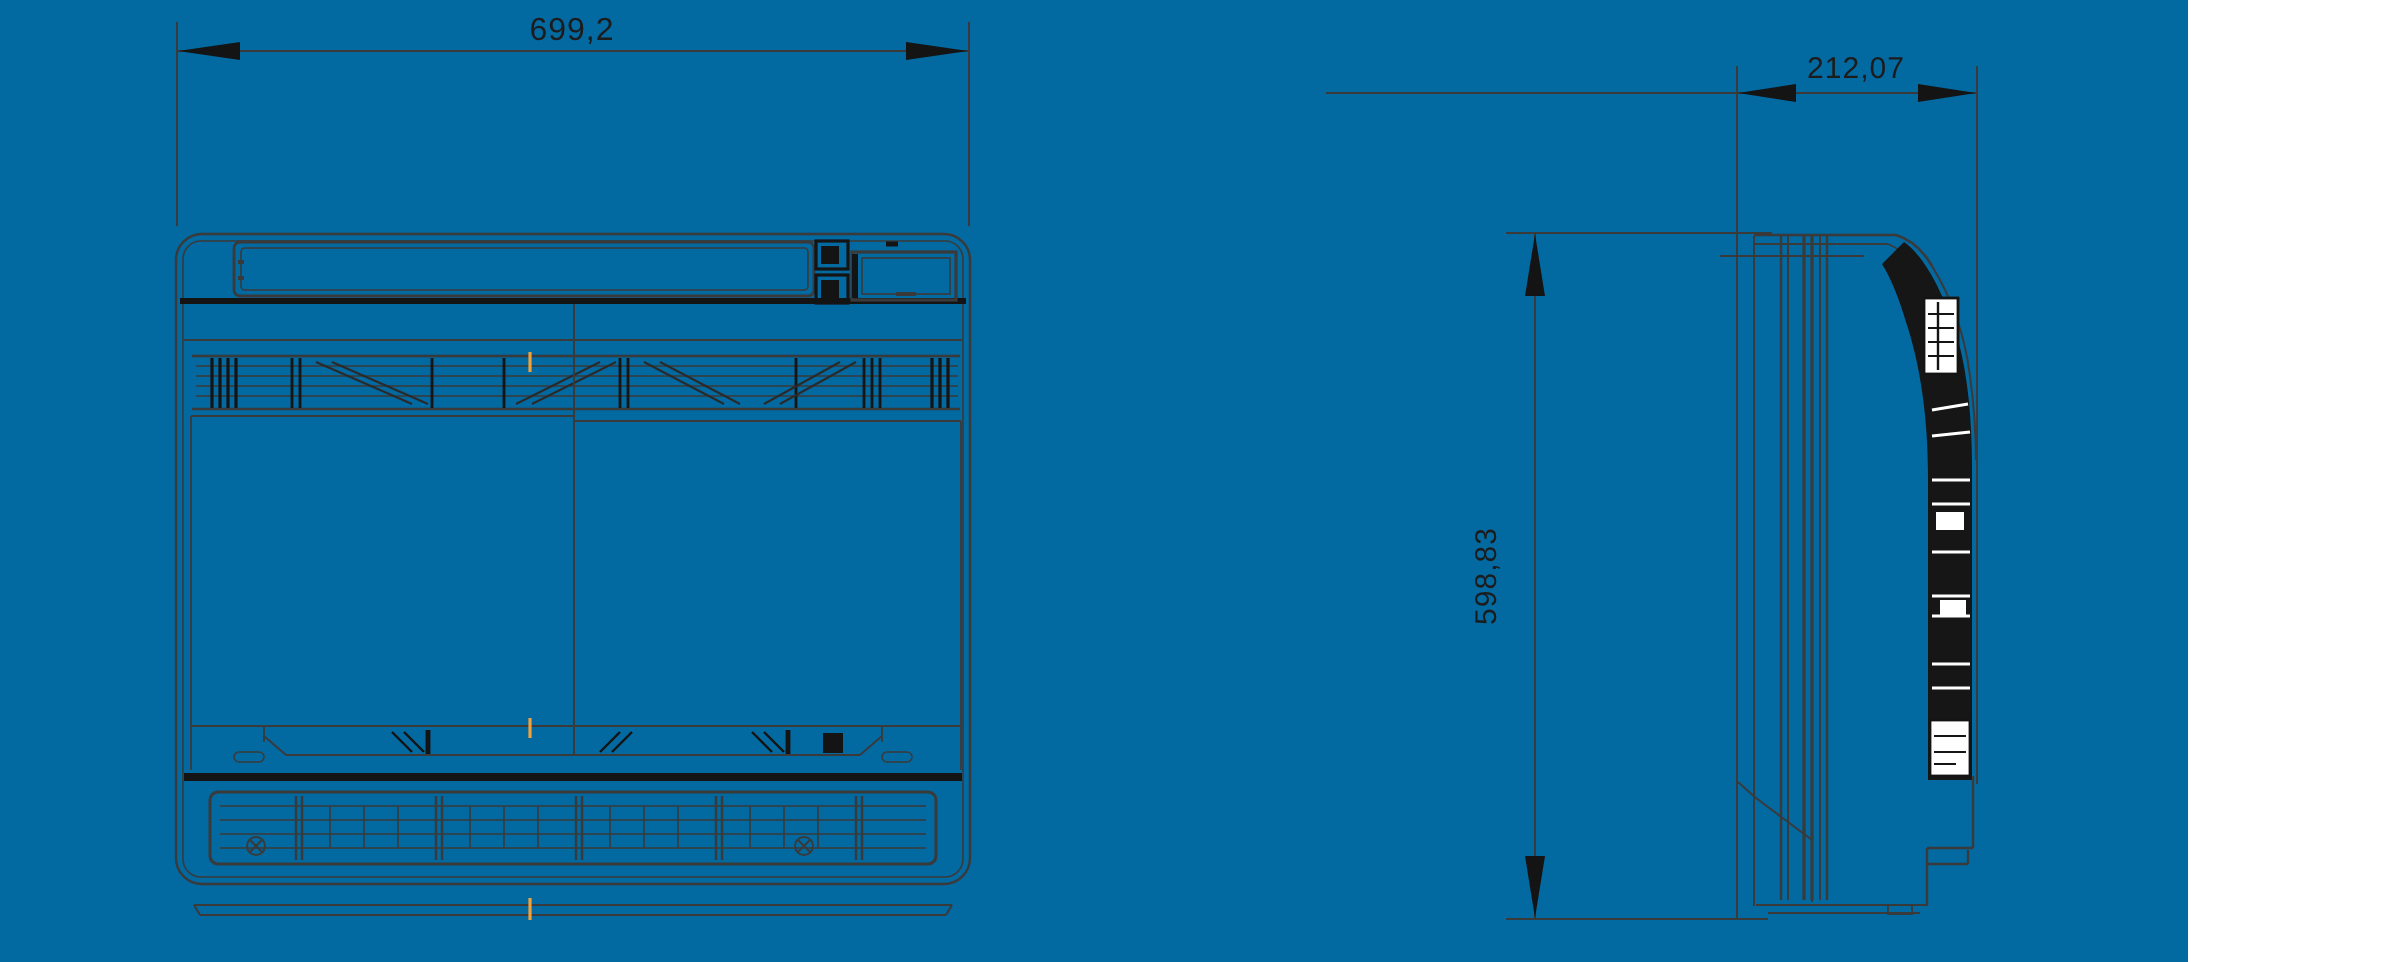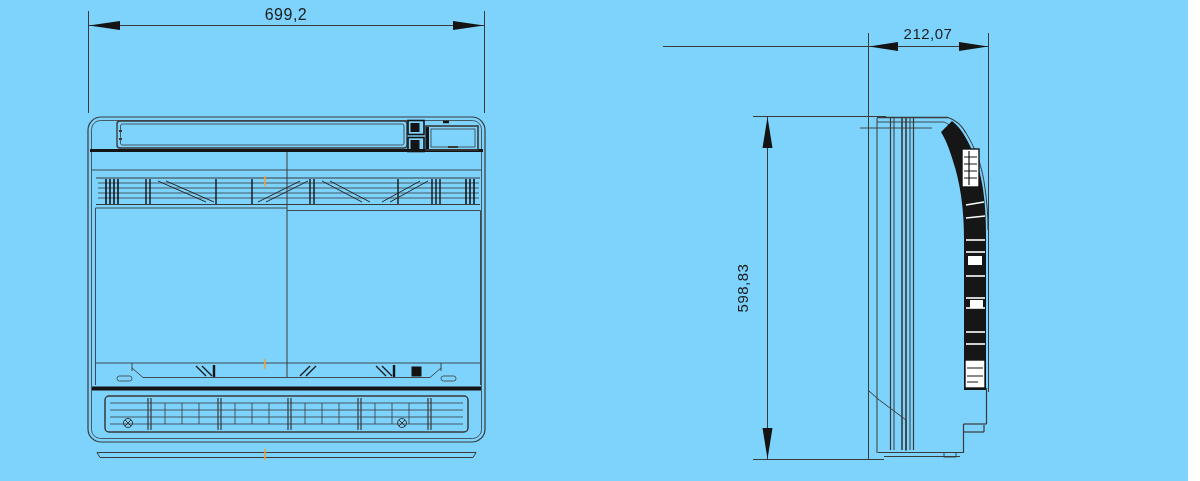--- a/index.html
+++ b/index.html
@@ -2,23 +2,23 @@
 <html><head>
 <meta charset="utf-8">
 <style>
   html, body {
     margin: 0;
     padding: 0;
     background: #ffffff;
   }
   .canvas {
     position: relative;
-    width: 1188px;
+    width: 1094px;
     height: 481px;
-    background: #7dd3fc;
+    background: #0369a1;
     overflow: hidden;
     font-family: "Liberation Sans", sans-serif;
   }
   svg { position: absolute; inset: 0; display: block; }
   .dim-text {
     font-family: "Liberation Sans", sans-serif;
     font-size: 16px;
     fill: #1c1c1c;
     letter-spacing: 0.5px;
   }

